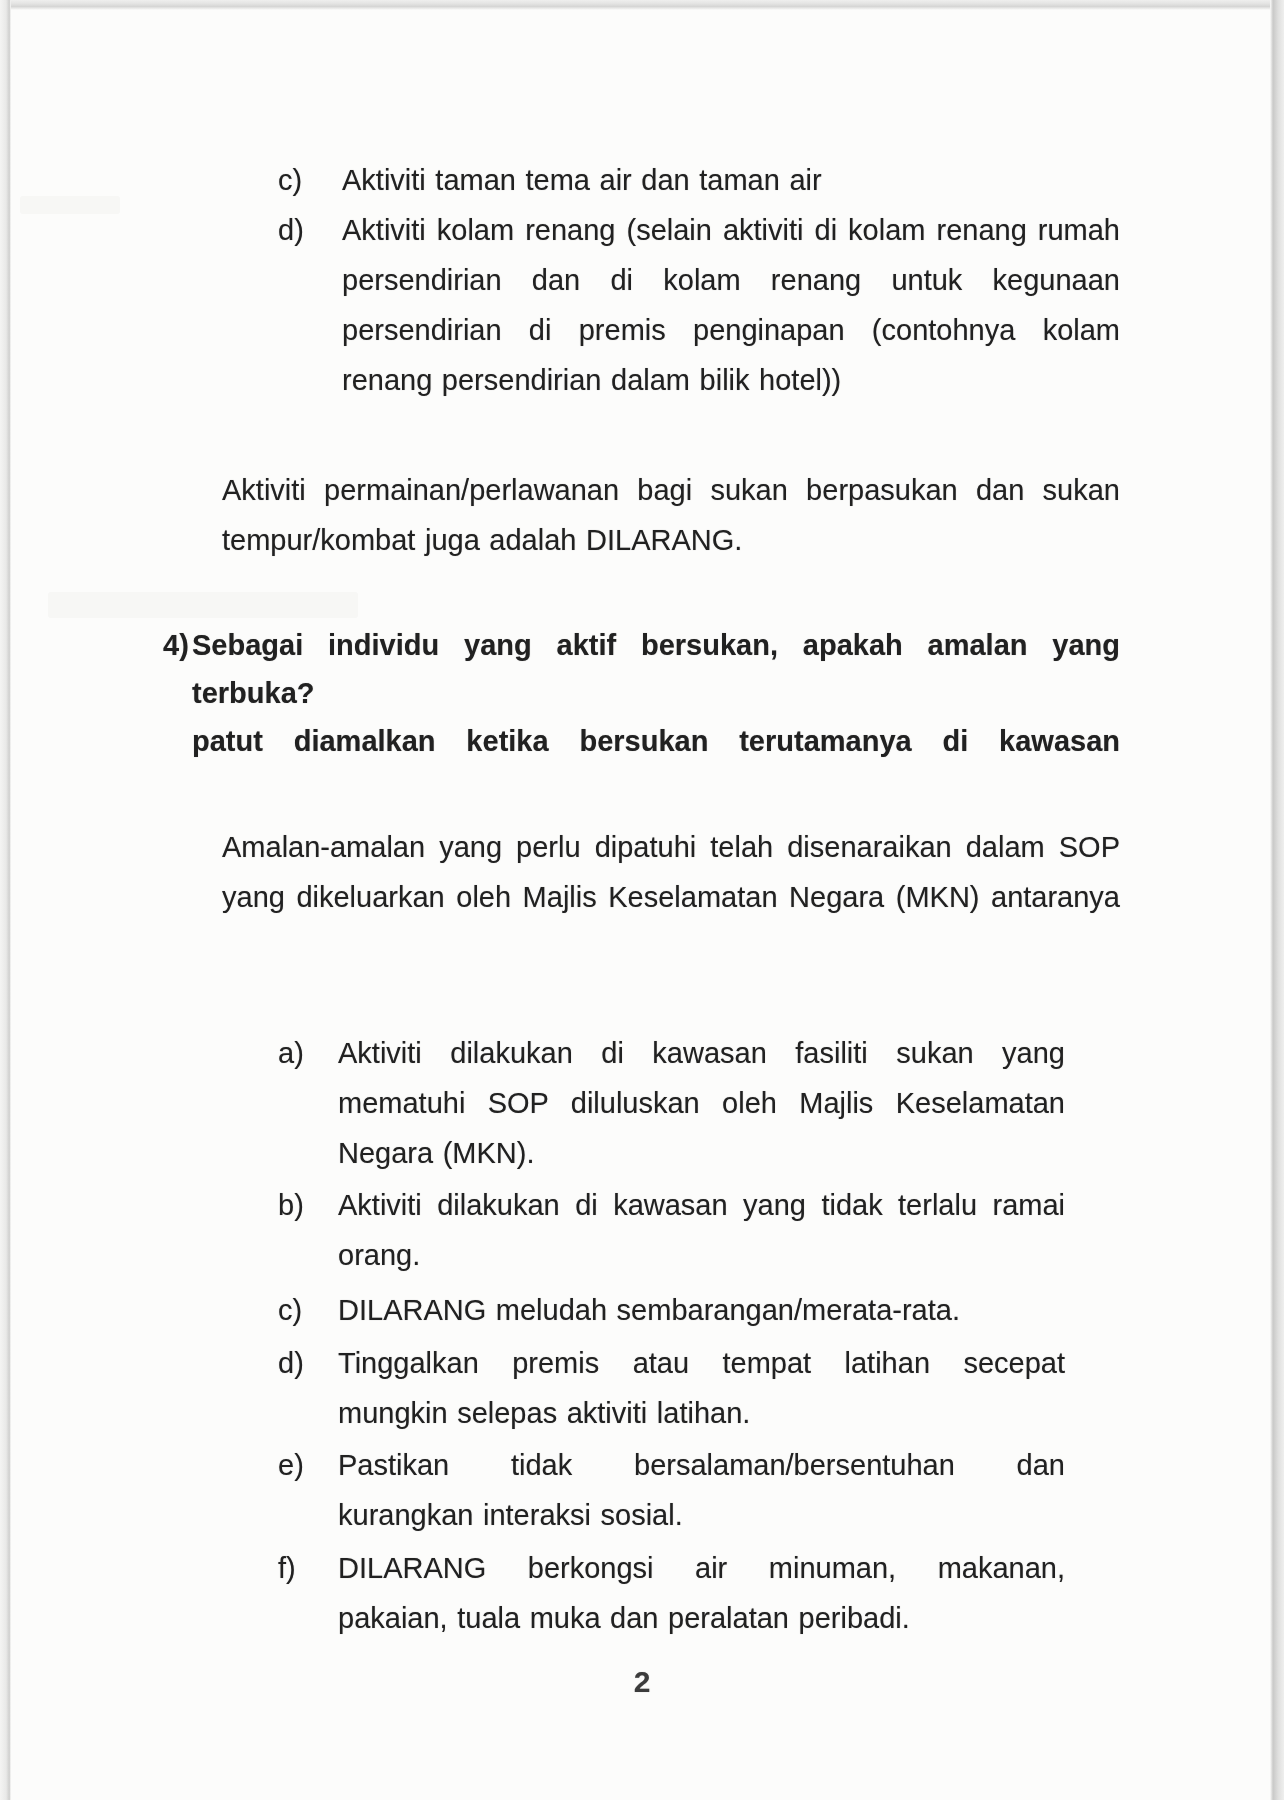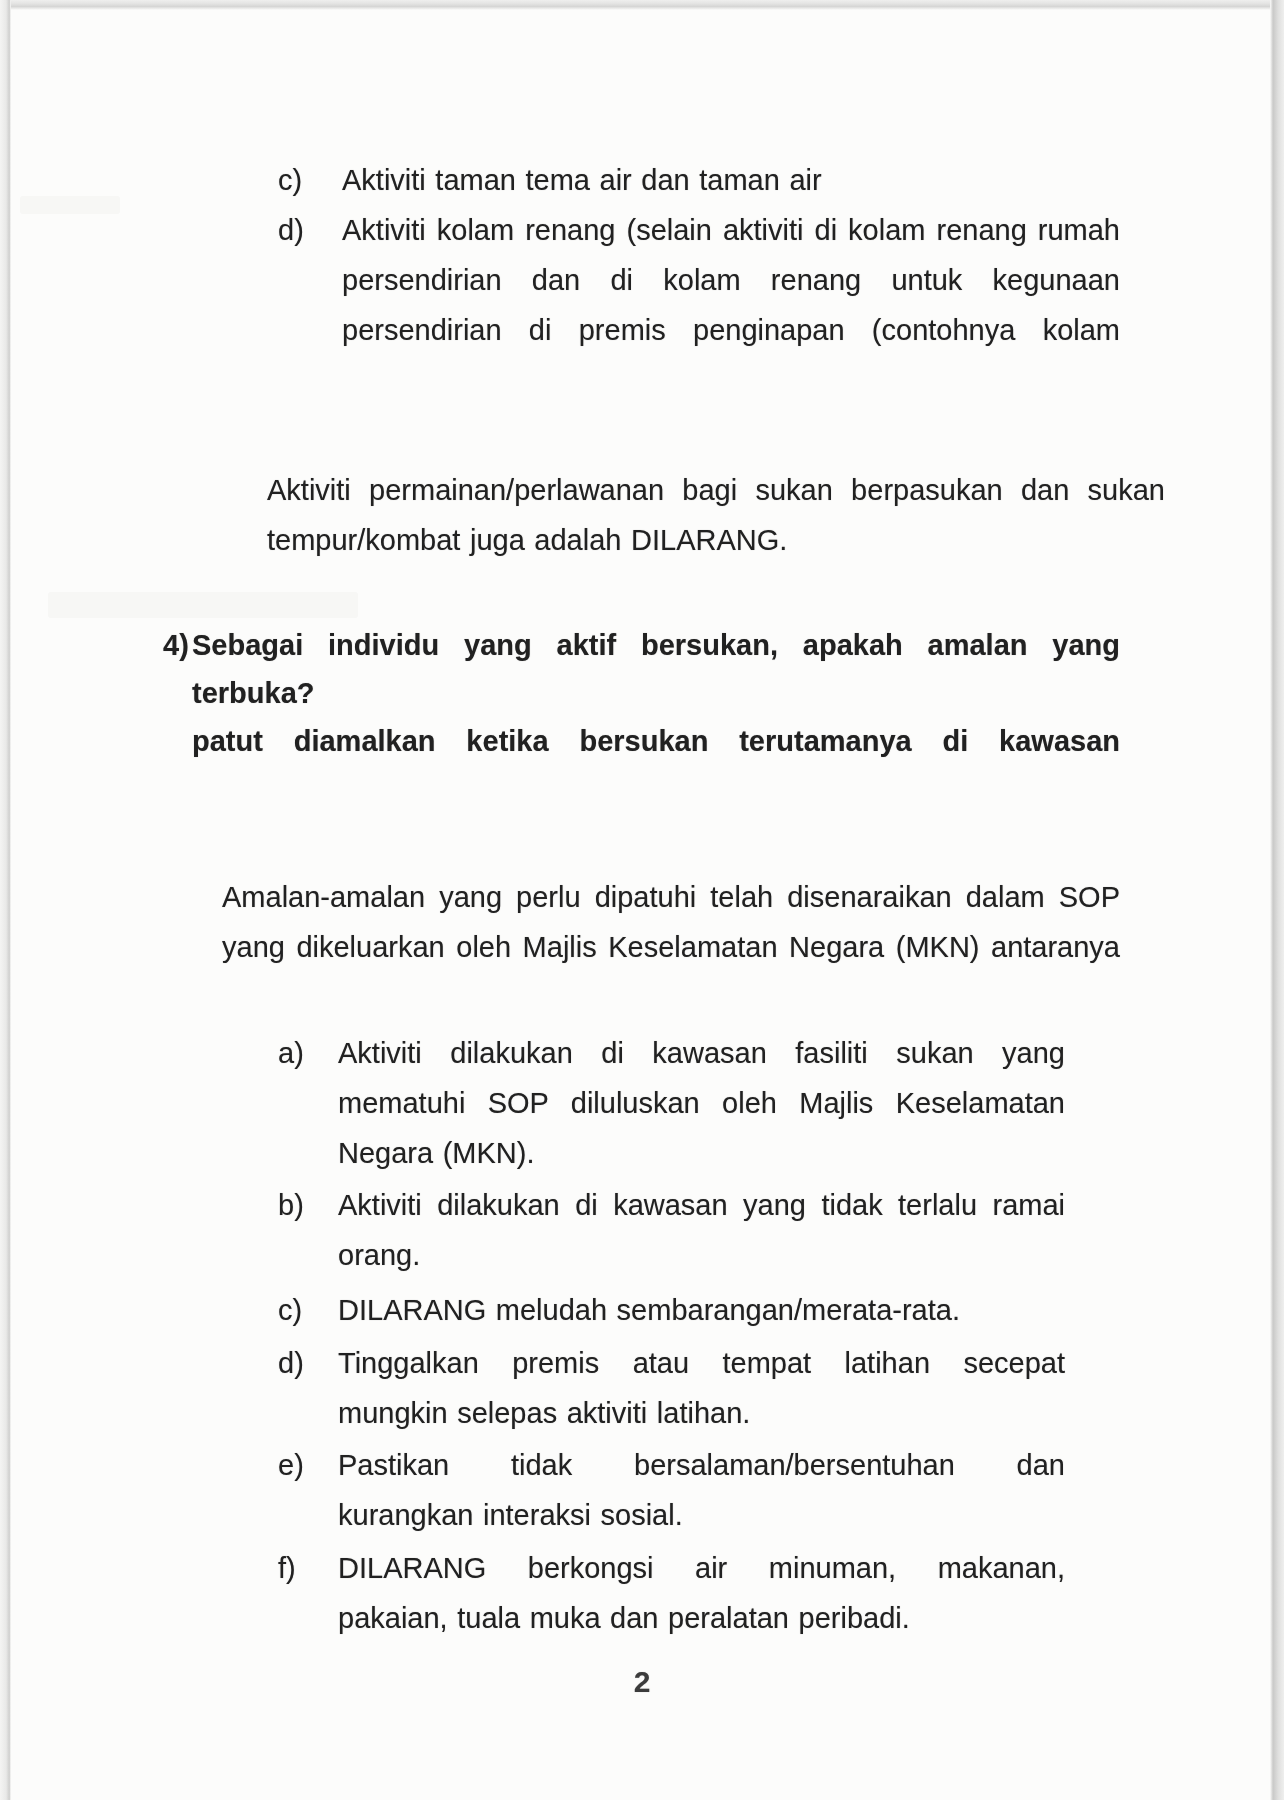--- a/index.html
+++ b/index.html
@@ -83,38 +83,39 @@
         <div class="line last">Aktiviti taman tema air dan taman air</div>
       </div>
     </div>
 
     <div class="block li-top" style="top:205px; left:278px; width:842px;">
       <span class="marker">d)</span>
       <div class="indented-lines">
         <div class="line">Aktiviti kolam renang (selain aktiviti di kolam renang rumah</div>
         <div class="line">persendirian dan di kolam renang untuk kegunaan</div>
         <div class="line">persendirian di premis penginapan (contohnya kolam</div>
+        <div class="line last">renang persendirian dalam bilik hotel))</div>
       </div>
     </div>
 
-    <div class="block" style="top:465px; left:222px; width:898px;margin-left:45px;">
+    <div class="block" style="top:465px; left:222px; width:898px;">
       <div class="line">Aktiviti permainan/perlawanan bagi sukan berpasukan dan sukan</div>
       <div class="line last">tempur/kombat juga adalah DILARANG.</div>
     </div>
 
     <div class="block q-heading bold" style="top:621px; left:163px; width:957px;">
       <span class="marker">4)</span>
       <div class="indented-lines">
         <div class="line">Sebagai individu yang aktif bersukan, apakah amalan yang</div>
         <div class="line last">terbuka?</div>
         <div class="line">patut diamalkan ketika bersukan terutamanya di kawasan</div>
       </div>
     </div>
 
-    <div class="block" style="top:872px; left:222px; width:898px;">
+    <div class="block" style="top:822px; left:222px; width:898px;">
       <div class="line">Amalan-amalan yang perlu dipatuhi telah disenaraikan dalam SOP</div>
       <div class="line">yang dikeluarkan oleh Majlis Keselamatan Negara (MKN) antaranya</div>
     </div>
 
     <div class="block li-sub" style="top:1028px; left:278px; width:787px;">
       <span class="marker">a)</span>
       <div class="indented-lines">
         <div class="line">Aktiviti dilakukan di kawasan fasiliti sukan yang</div>
         <div class="line">mematuhi SOP diluluskan oleh Majlis Keselamatan</div>
         <div class="line last">Negara (MKN).</div>

